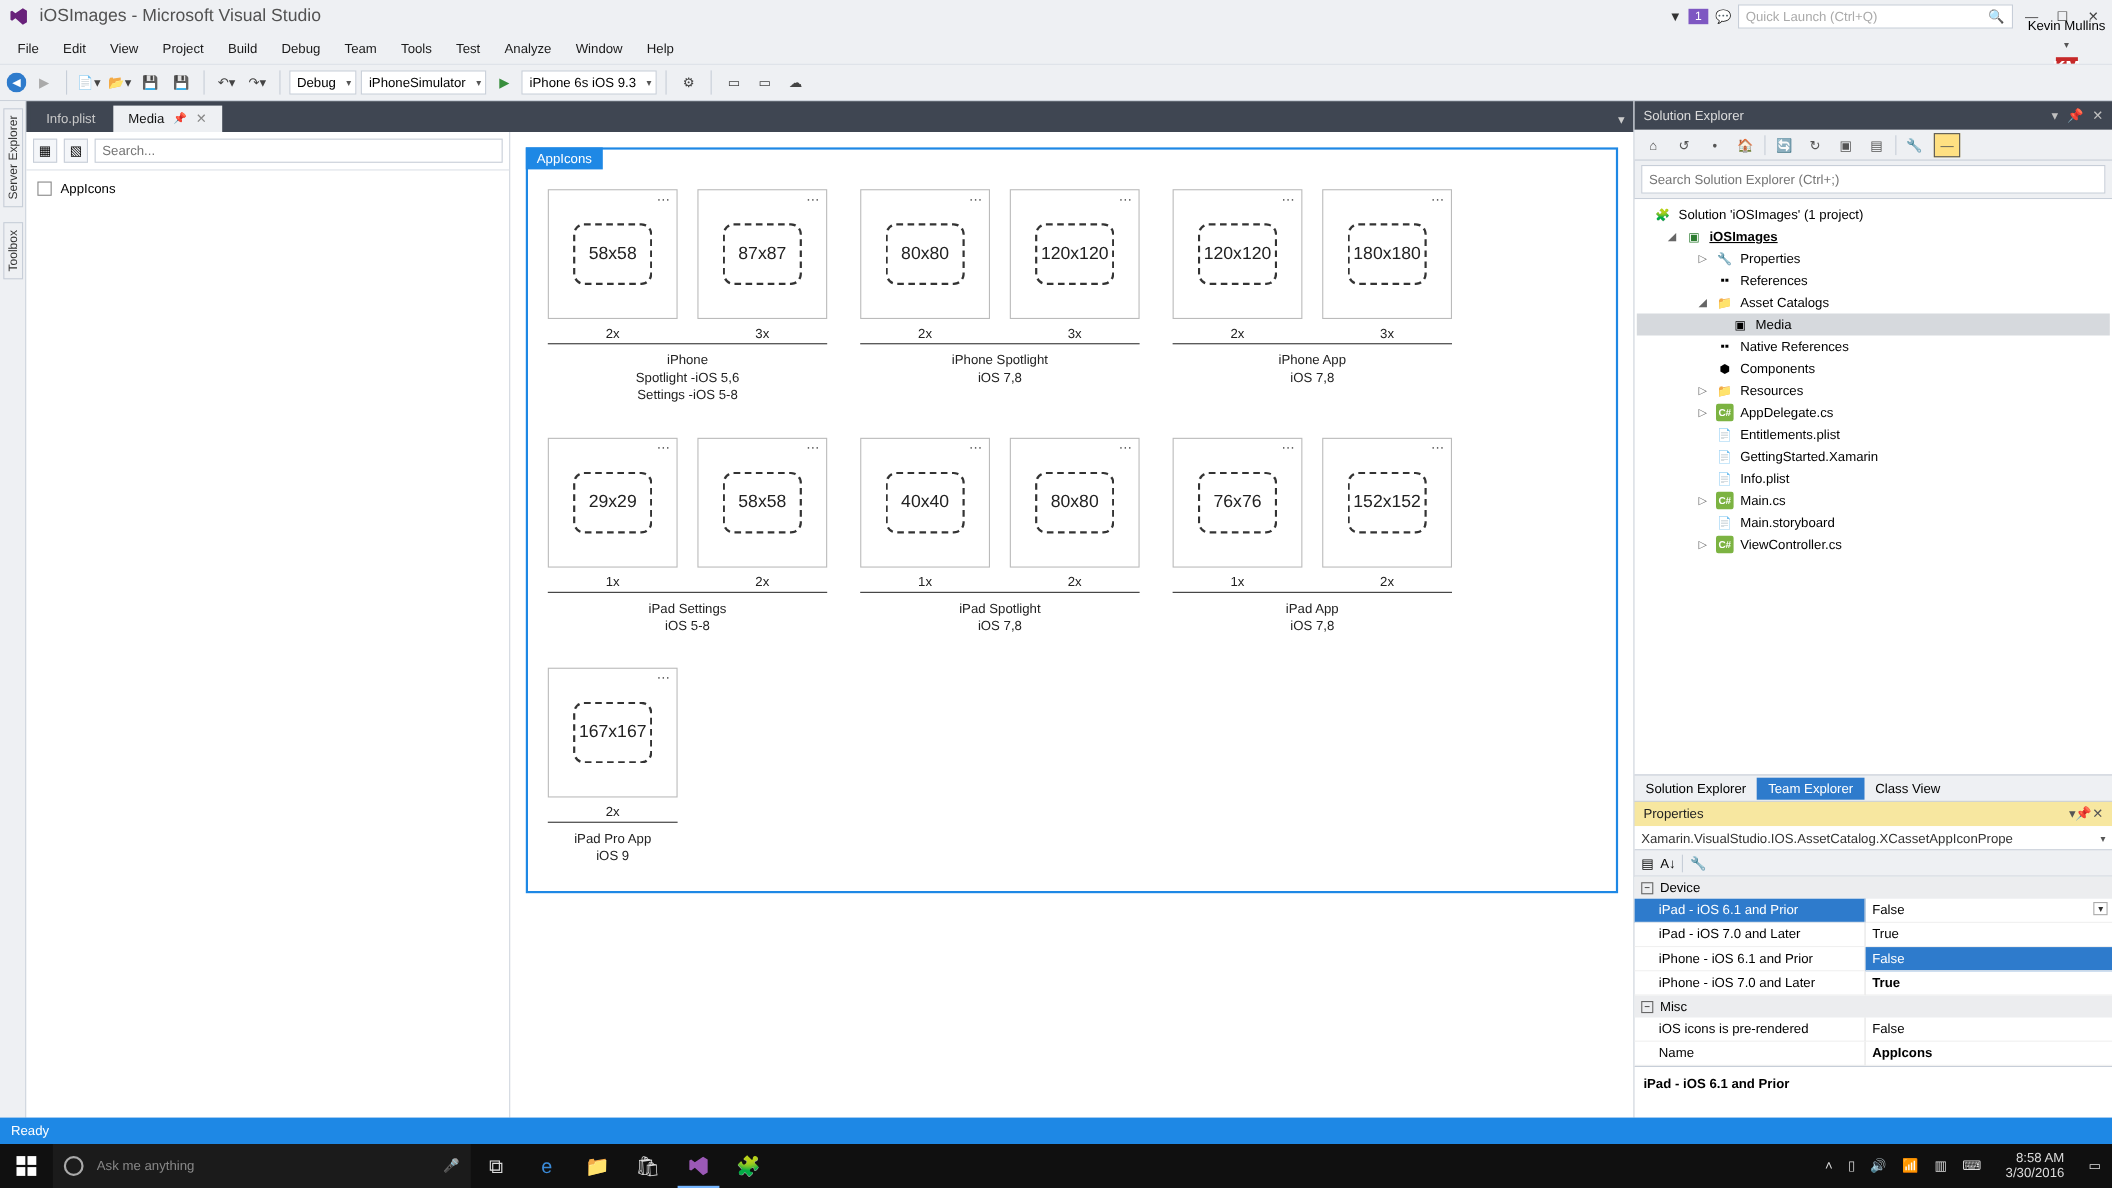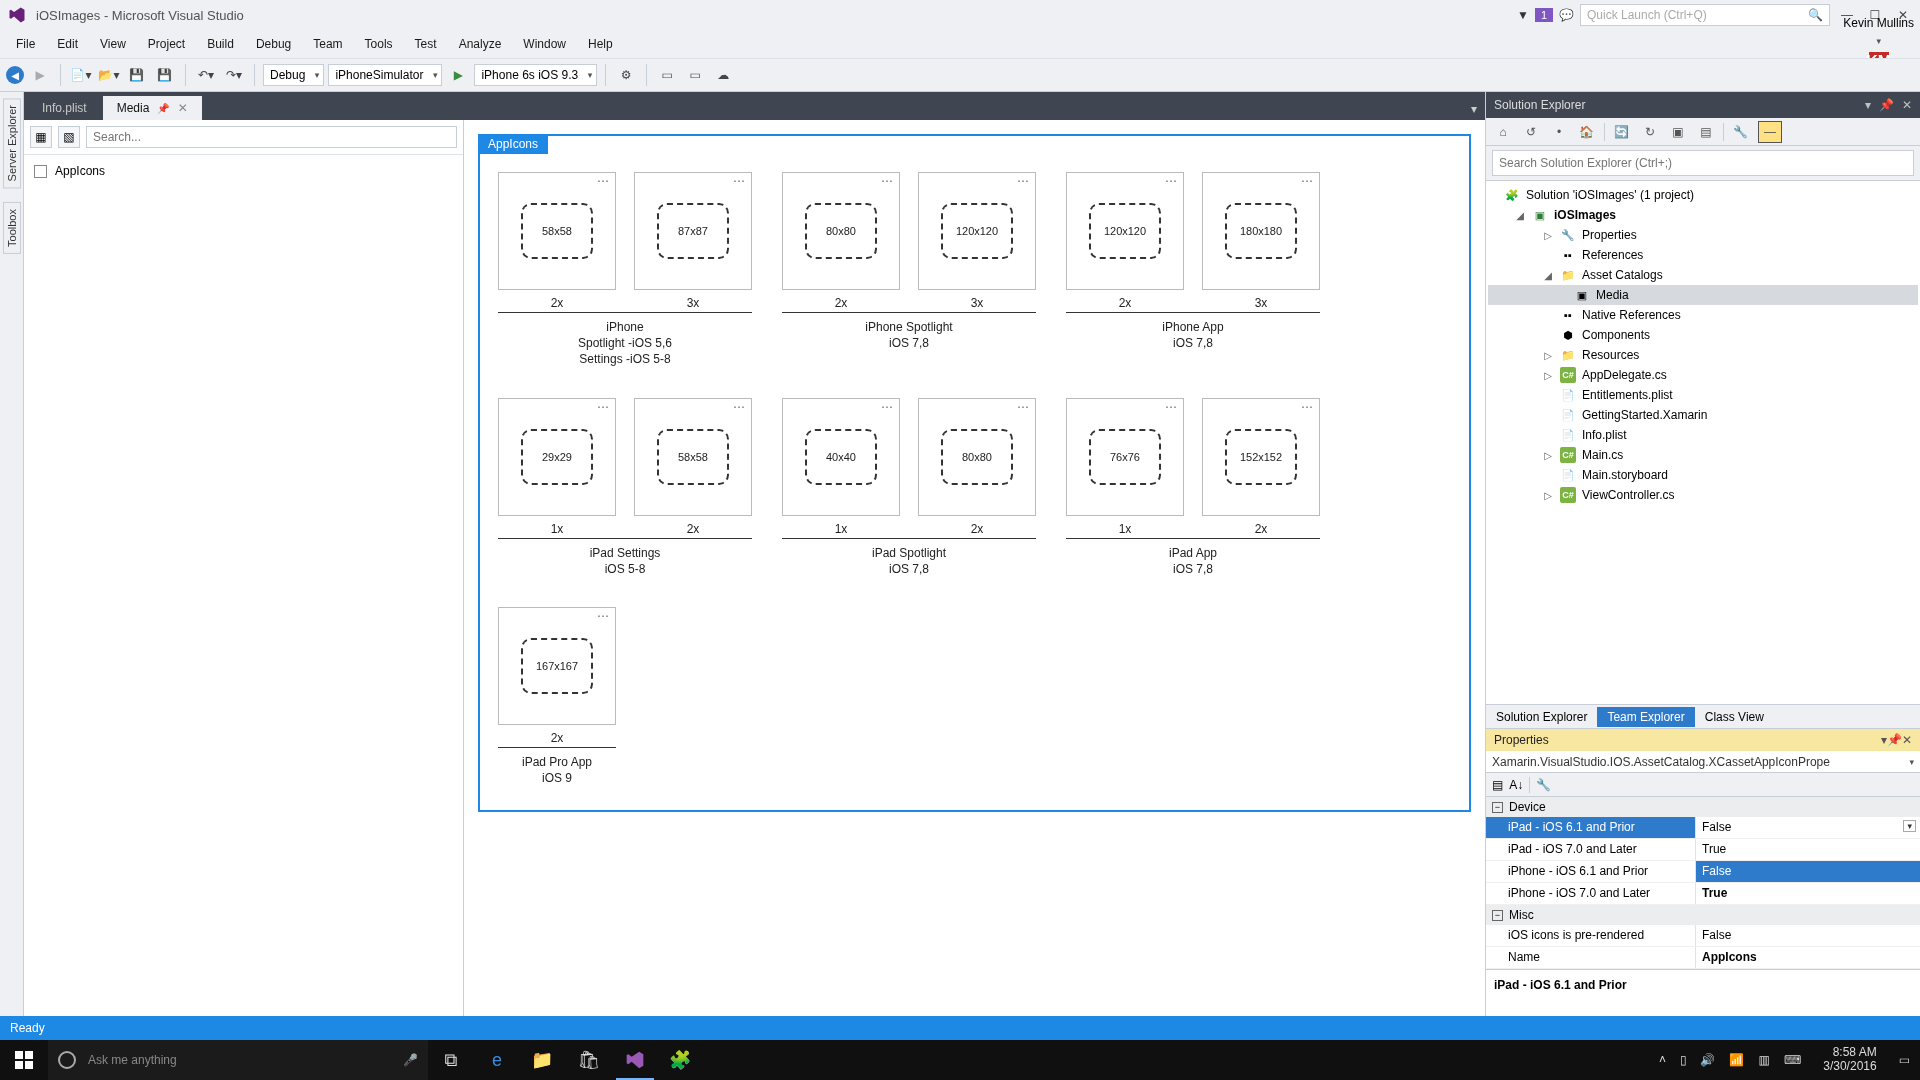--- a/index.html
+++ b/index.html
@@ -1,19 +1,19 @@
 <!DOCTYPE html>
 <html><head>
 <meta charset="utf-8">
 <style>
 * { margin:0; padding:0; box-sizing:border-box; font-family:"Segoe UI",Arial,sans-serif; font-size:12px; }
 body { width:1920px; height:1080px; background:#eef0f3; overflow:hidden; display:flex; flex-direction:column; }
 .titlebar { height:30px; background:#eef0f3; display:flex; align-items:center; padding:0 6px; gap:8px; }
 .titlebar .vs-logo { width:22px; height:18px; }
-.titlebar .title { color:#525252; font-size:13px; }
+.titlebar .title { color:#525252; font-size:16px; }
 .titlebar .spacer { flex:1; }
 .titlebar .tb-icons { display:flex; align-items:center; gap:6px; }
 .titlebar .badge { background:#7e57c2; color:#fff; padding:1px 6px; font-size:11px; }
 .titlebar .quick-launch { background:#fff; border:1px solid #c7ced8; width:250px; height:22px; padding:0 6px; display:flex; align-items:center; justify-content:space-between; color:#aaa; }
 .winbtn { width:22px; height:22px; display:flex; align-items:center; justify-content:center; color:#444; }
 .menubar { height:28px; background:#eef0f3; display:flex; align-items:center; padding:0 6px; gap:2px; }
 .menubar .menu-item { padding:4px 10px; color:#1a1a1a; }
 .menubar .right { margin-left:auto; display:flex; align-items:center; gap:6px;flex-direction:column; }
 .menubar .km { background:#c62828; color:#fff; width:20px; height:20px; display:flex; align-items:center; justify-content:center; font-size:16px; font-weight:bold; }
 .toolbar { height:34px; background:#eef0f3; border-top:1px solid #dde1e8; border-bottom:1px solid #c7ced8; display:flex; align-items:center; padding:0 6px; gap:4px; }
@@ -40,40 +40,40 @@
 .asset-tree .node { display:flex; align-items:center; gap:8px; padding:3px 0; }
 .asset-tree .chk { width:13px; height:13px; border:1px solid #888; }
 .asset-right { flex:1; overflow:auto; background:#fff; padding:14px; }
 .asset-card { border:2px solid #1e88e5; padding:14px 18px 24px 18px; position:relative; }
 .asset-card .tag { position:absolute; top:-2px; left:-2px; background:#1e88e5; color:#fff; padding:3px 10px; font-size:12px; }
 .groups { display:flex; flex-wrap:wrap; gap:30px 30px; margin-top:22px; }
 .group { display:flex; flex-direction:column; align-items:center; }
 .slots-row { display:flex; gap:18px; border-bottom:1px solid #333; padding-bottom:2px;}
 .slot-col { display:flex; flex-direction:column; align-items:center; gap:6px; }
 .slot { width:118px; height:118px; border:1px solid #bbb; position:relative; display:flex; align-items:center; justify-content:center; }
-.slot .drop { width:72px; height:56px; border:2px dashed #333; border-radius:10px; display:flex; align-items:center; justify-content:center; font-size:11px; color:#222; }
+.slot .drop { width:72px; height:56px; border:2px dashed #333; border-radius:10px; display:flex; align-items:center; justify-content:center; font-size:16px; color:#222; }
 .slot .dots { position:absolute; top:4px; right:6px; font-size:12px; color:#666; line-height:8px; }
 .scale { font-size:12px; color:#222; }
 .group-caption { text-align:center; margin-top:6px; font-size:12px; color:#222; line-height:1.35; }
 .right-panels { width:435px; display:flex; flex-direction:column; border-left:1px solid #c7ced8; }
 .panel-header { height:26px; background:#3f4652; color:#dcdcdc; display:flex; align-items:center; padding:0 8px; justify-content:space-between; }
 .panel-header .ph-btns { display:flex; gap:8px; color:#c0c0c0; font-size:11px; }
 .panel-toolbar { height:28px; background:#eef0f3; border-bottom:1px solid #c7ced8; display:flex; align-items:center; gap:6px; padding:0 6px; }
 .panel-toolbar .tb { width:22px; height:22px; display:flex; align-items:center; justify-content:center; color:#555; }
 .panel-toolbar .wrench { border:1px solid #555; background:#ffe082; width:24px; }
 .panel-search { padding:4px 6px; border-bottom:1px solid #c7ced8; }
 .panel-search input { width:100%; height:22px; border:1px solid #c7ced8; padding:12px 6px; color:#888; }
 .sol-tree { flex:1; overflow:auto; padding:4px 2px; background:#fff; }
 .sol-tree .row { display:flex; align-items:center; gap:6px; padding:2px 4px 2px 6px; white-space:nowrap; }
 .sol-tree .row.sel { background:#d6d9dd; }
 .sol-tree .ind { display:inline-block; }
 .sol-tree .exp { width:12px; text-align:center; color:#666; font-size:10px; }
 .sol-tree .ic { width:16px; height:16px; display:flex; align-items:center; justify-content:center; font-size:11px; }
 .sol-tree .csharp { background:#7cb342; color:#fff; border-radius:2px; font-size:9px; font-weight:bold; padding:0 1px;}
-.sol-tree .bold { font-weight:bold; }
+.sol-tree .bold { font-weight:bold;text-decoration:underline; }
 .se-tabs { height:24px; background:#eef0f3; display:flex; align-items:center; border-top:1px solid #c7ced8; }
 .se-tabs .se-tab { padding:3px 10px; font-size:12px; }
 .se-tabs .se-tab.active { background:#2e7bcc; color:#fff; }
 .props { display:flex; flex-direction:column; border-top:1px solid #c7ced8; }
 .props .ph2 { background:#f7e7a0; height:22px; display:flex; align-items:center; padding:0 8px; justify-content:space-between; color:#222; }
 .props .obj-row { height:22px; background:#fff; border-bottom:1px solid #c7ced8; display:flex; align-items:center; padding:0 6px; color:#333; position:relative; overflow:hidden;}
 .props .obj-row::after{content:"▾"; position:absolute; right:6px; font-size:9px; color:#555;}
 .props .ptoolbar { height:24px; background:#eef0f3; display:flex; align-items:center; gap:6px; padding:0 6px; border-bottom:1px solid #c7ced8; }
 .props .grid { background:#fff; }
 .props .cat { background:#ecedef; padding:3px 6px; display:flex; align-items:center; gap:6px; font-weight:normal; }

